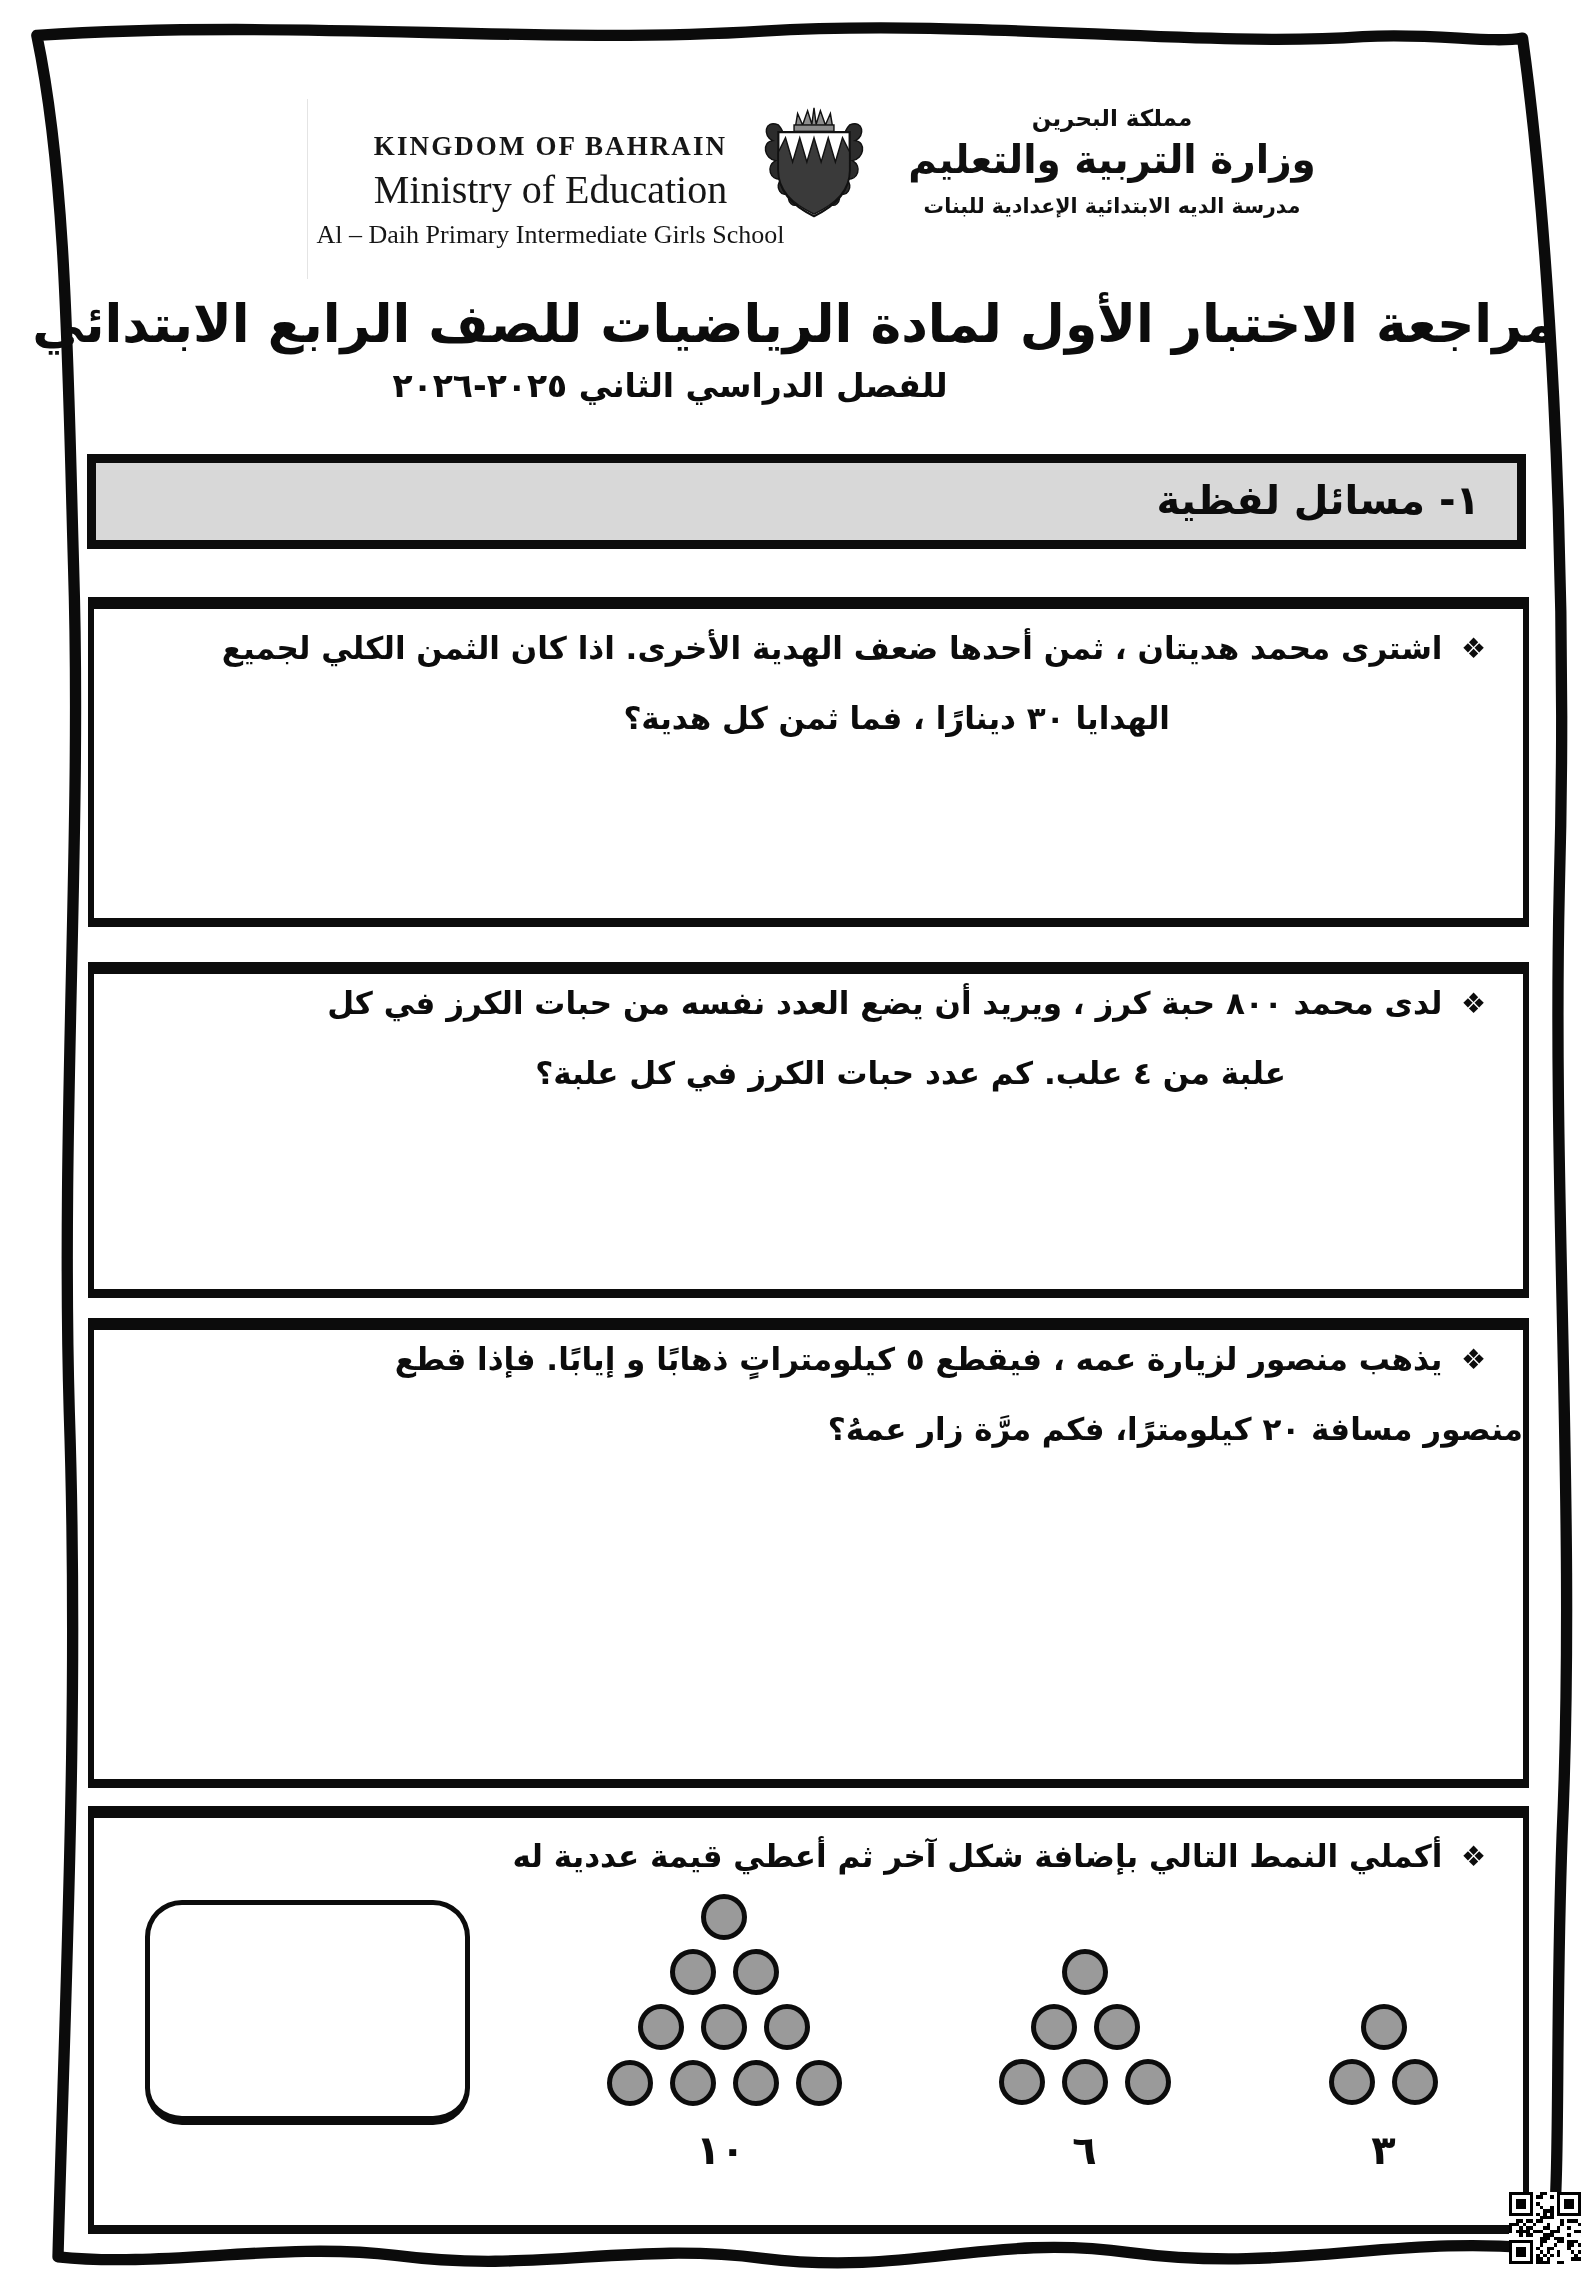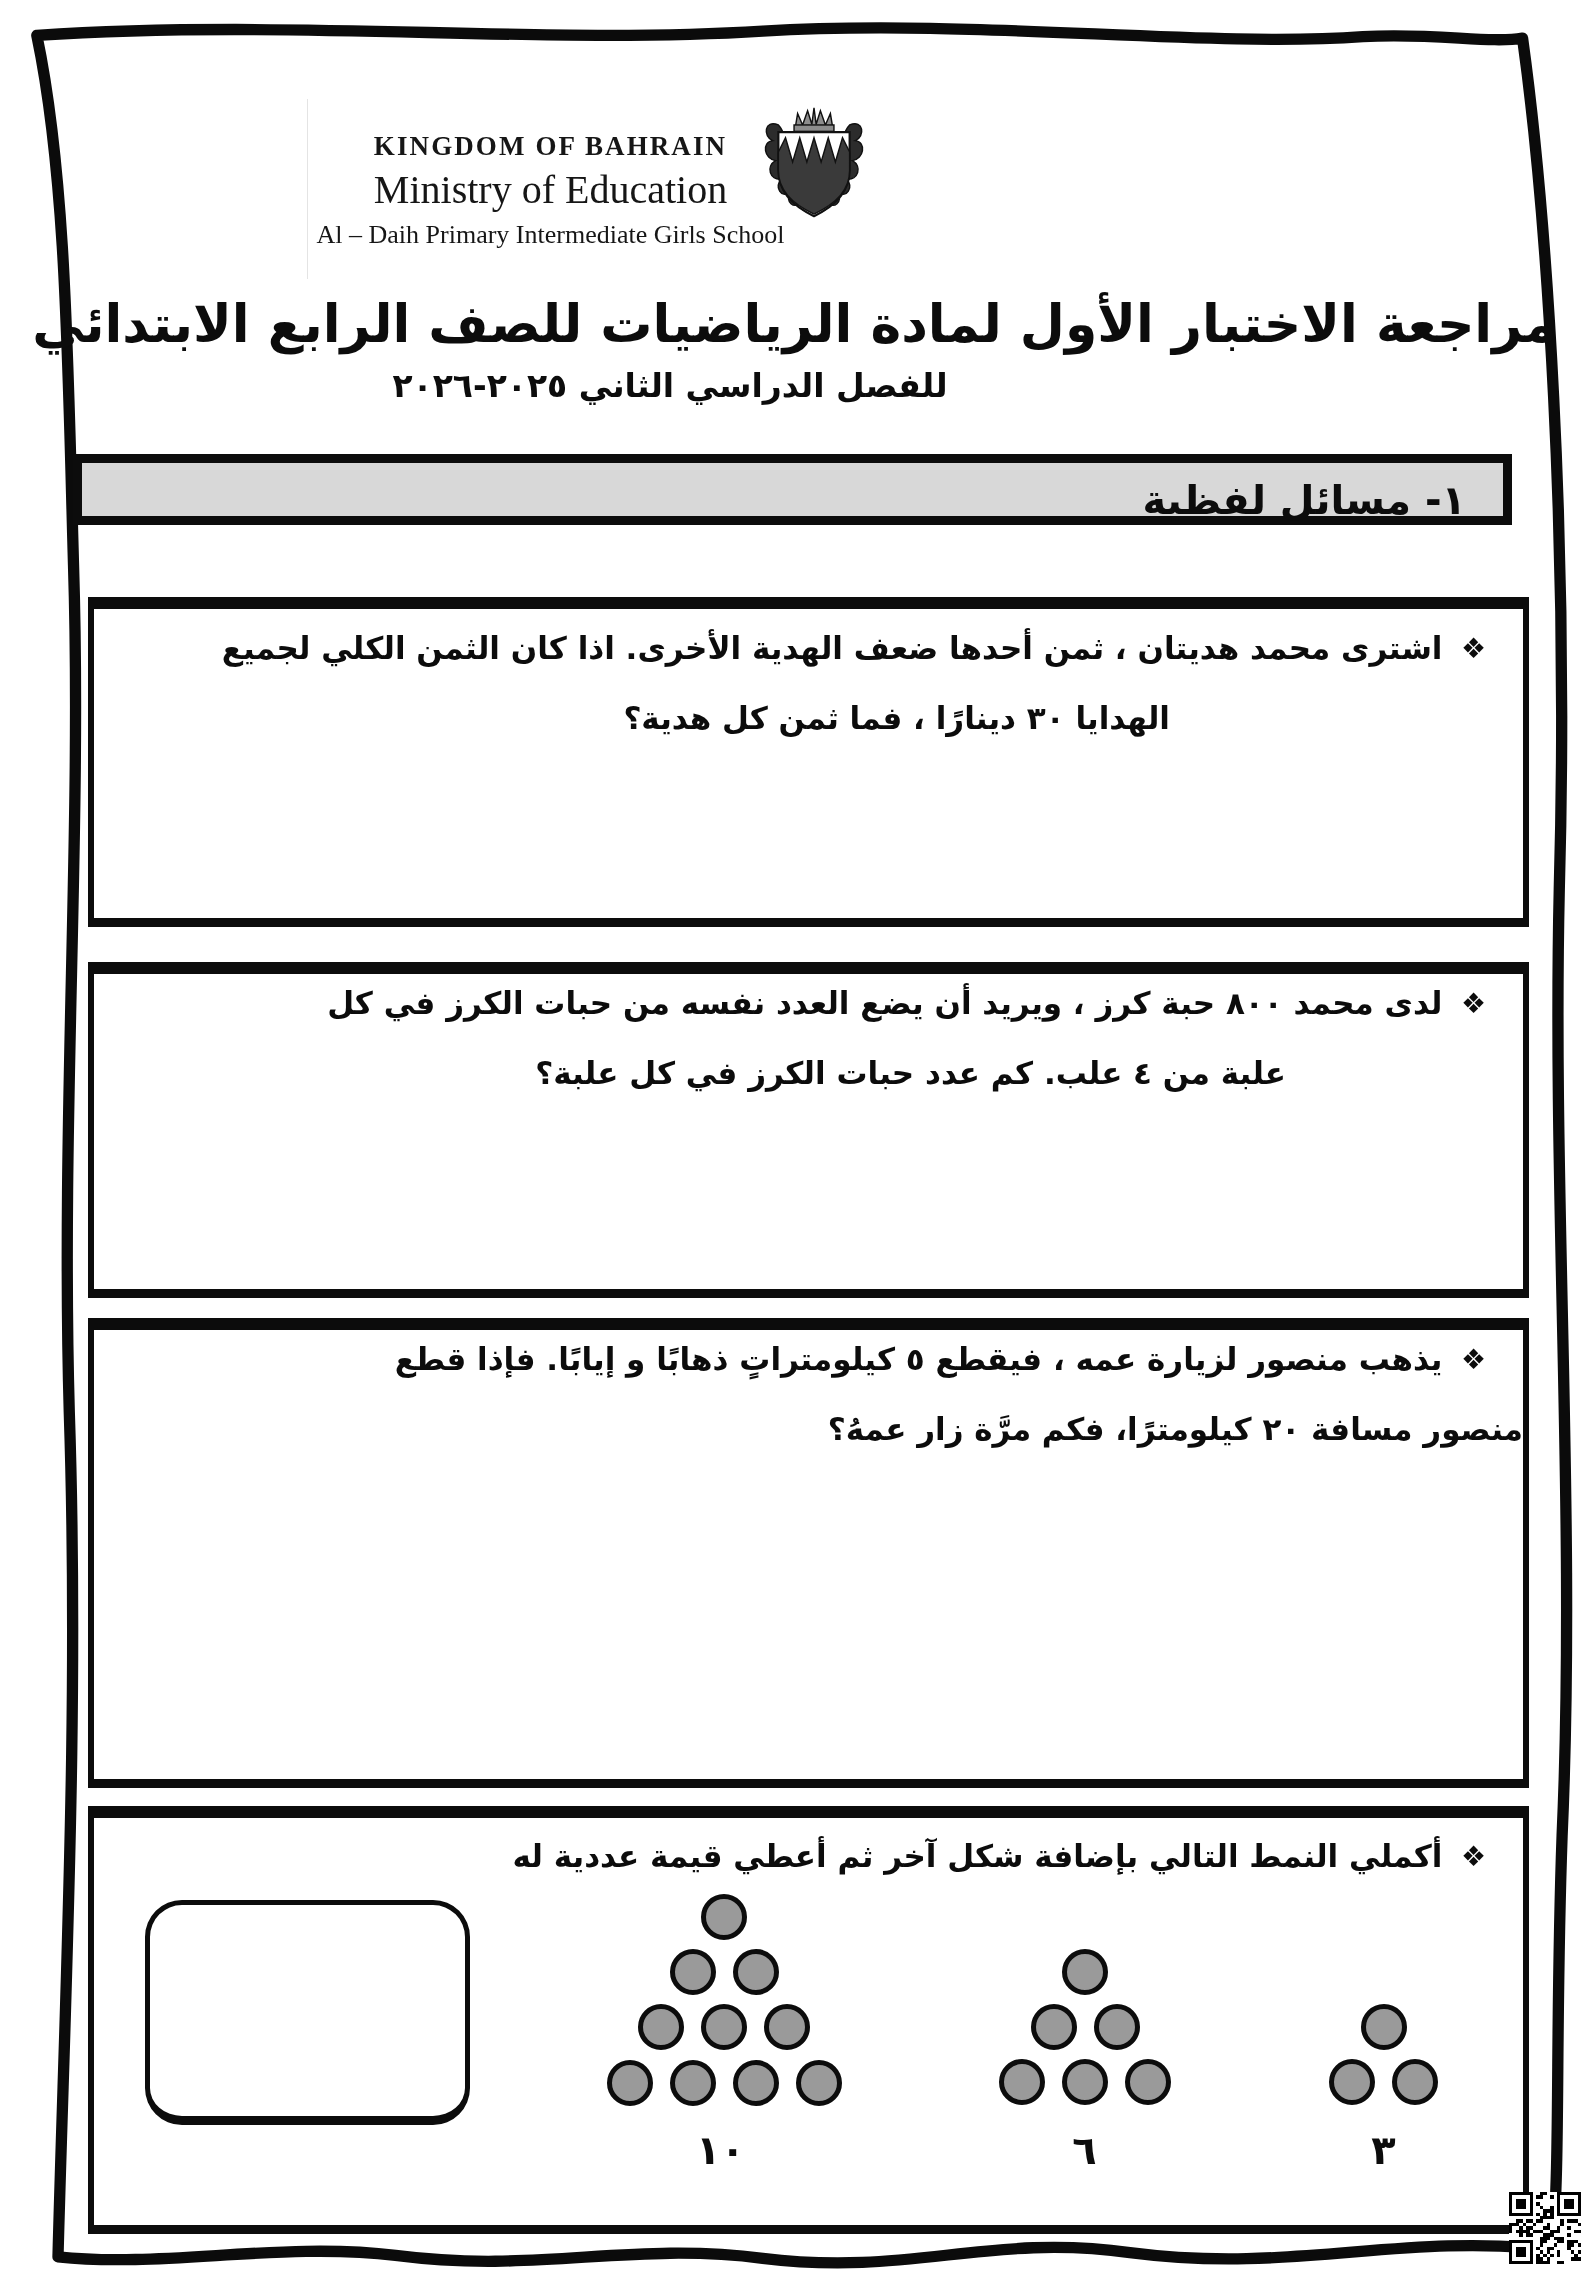--- a/index.html
+++ b/index.html
@@ -20,21 +20,21 @@
   .ar-kingdom{font-size:23px;font-weight:bold;}
   .ar-ministry{font-size:39px;font-weight:bold;margin-top:5.7px;white-space:nowrap;}
   .ar-school{font-size:20.5px;font-weight:bold;margin-top:12.7px;white-space:nowrap;}
   #emblem{left:757px;top:105px;}
 
   
   .title1{left:0;top:294px;width:1589px;text-align:center;direction:rtl;font-size:52px;font-weight:bold;white-space:nowrap;}
   .title2{left:0;top:366px;width:1340px;text-align:center;direction:rtl;font-size:33px;font-weight:bold;}
 
   
-  .band{left:73px;top:454px;width:1439px;height:71px;box-sizing:border-box;border:9.2px solid var(--ink,#0c0c0c);background:var(--band-bg,#d8d8d8);}
+  .band{left:87px;top:454px;width:1439px;height:95px;box-sizing:border-box;border:9.2px solid var(--ink,#0c0c0c);background:var(--band-bg,#d8d8d8);}
   .band-label{direction:rtl;font-size:40px;font-weight:bold;line-height:75px;padding-right:37px;}
 
   
   .pbox{left:88px;width:1441px;box-sizing:border-box;background:#fff;border:6.4px solid var(--ink,#0c0c0c);border-top-width:12px;border-bottom-width:9.2px;}
   #box1{top:597px;height:330px;}
   #box2{top:962px;height:336px;}
   #box3{top:1318px;height:470px;}
   #box4{top:1806px;height:428px;}
   .p-line1{direction:rtl;display:flex;align-items:flex-start;gap:18.4px;padding:17px 37px 0 14px;font-size:31px;font-weight:bold;line-height:45px;white-space:nowrap;}
   #box2 .p-line1,#box3 .p-line1{padding-top:7px;}
@@ -102,20 +102,25 @@
       <path d="M54 30 L57 12 L64 28 L71 8 L77 27 L80 4 L83 27 L89 8 L96 28 L103 12 L106 30 Z"></path>
       <rect x="52" y="28" width="56" height="9"></rect>
     </g>
 
     <path d="M30 38 H130 V92 Q130 132 80 156 Q30 132 30 92 Z" fill="#ffffff" stroke="#111" stroke-width="3"></path>
 
     <path d="M30 66 L40 46 L50 80 L60 46 L70 80 L80 46 L90 80 L100 46 L110 80 L120 46 L130 66
              V92 Q130 130 80 153 Q30 130 30 92 Z" fill="#3a3a3a" stroke="#111" stroke-width="2"></path>
   </svg>
 
+  <div class="abs ar-header">
+    <div class="ar-kingdom">مملكة البحرين</div>
+    <div class="ar-ministry">وزارة التربية والتعليم</div>
+    <div class="ar-school">مدرسة الديه الابتدائية الإعدادية للبنات</div>
+  </div>
 
   <div class="abs title1">مراجعة الاختبار الأول لمادة الرياضيات للصف الرابع الابتدائي</div>
   <div class="abs title2">للفصل الدراسي الثاني ٢٠٢٥-٢٠٢٦</div>
 
   <div class="abs band">
     <div class="band-label">١- مسائل لفظية</div>
   </div>
 
   <div id="box1" class="abs pbox">
     <div class="p-line1">

